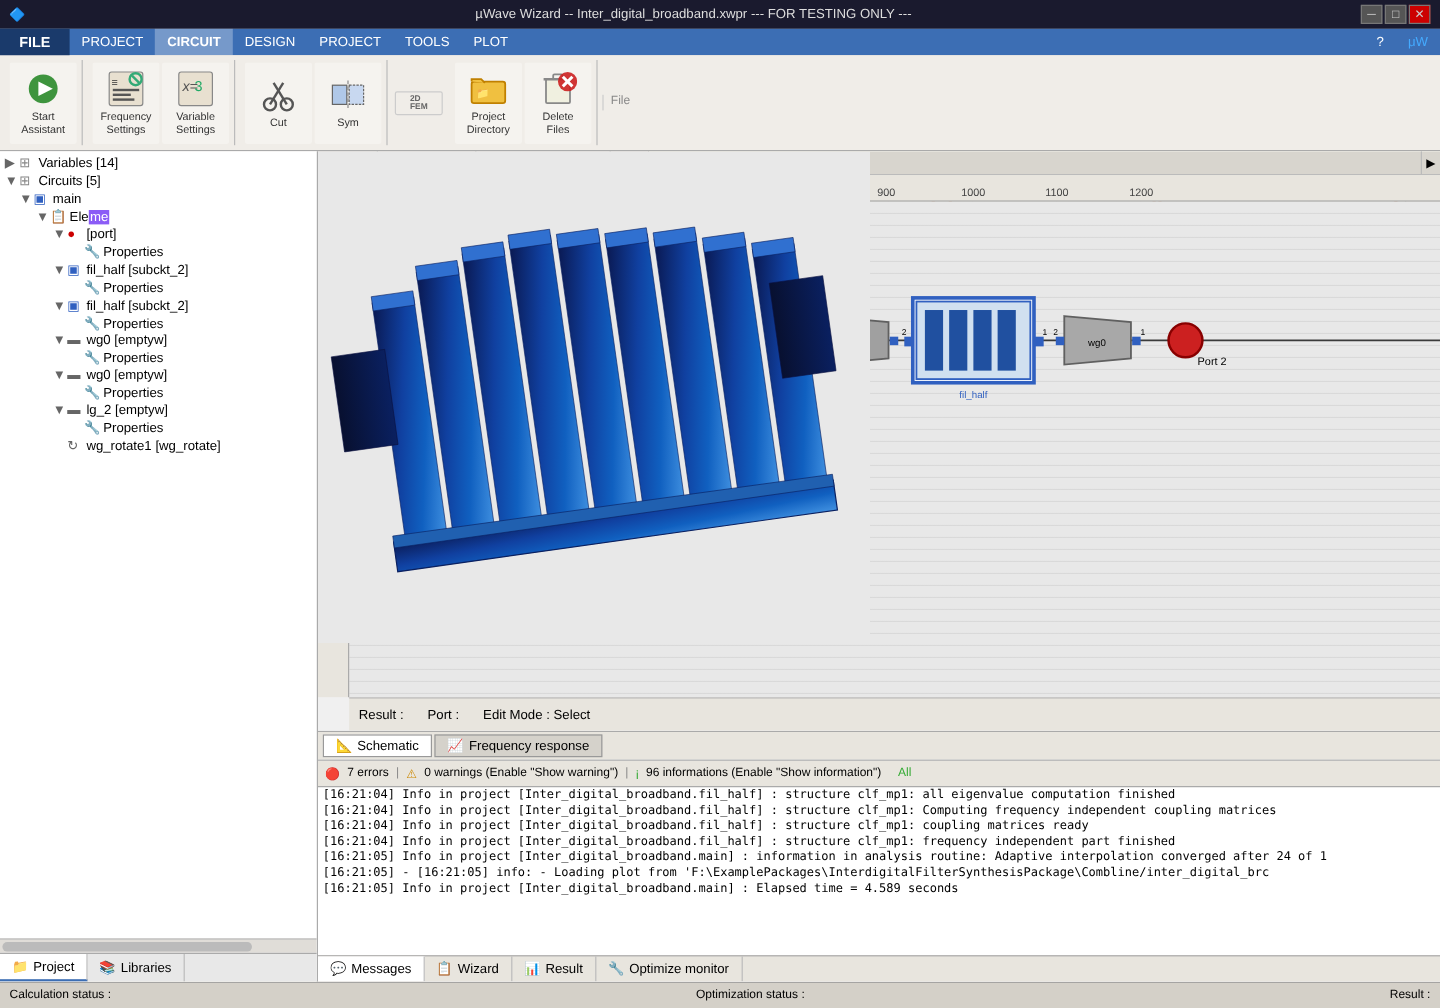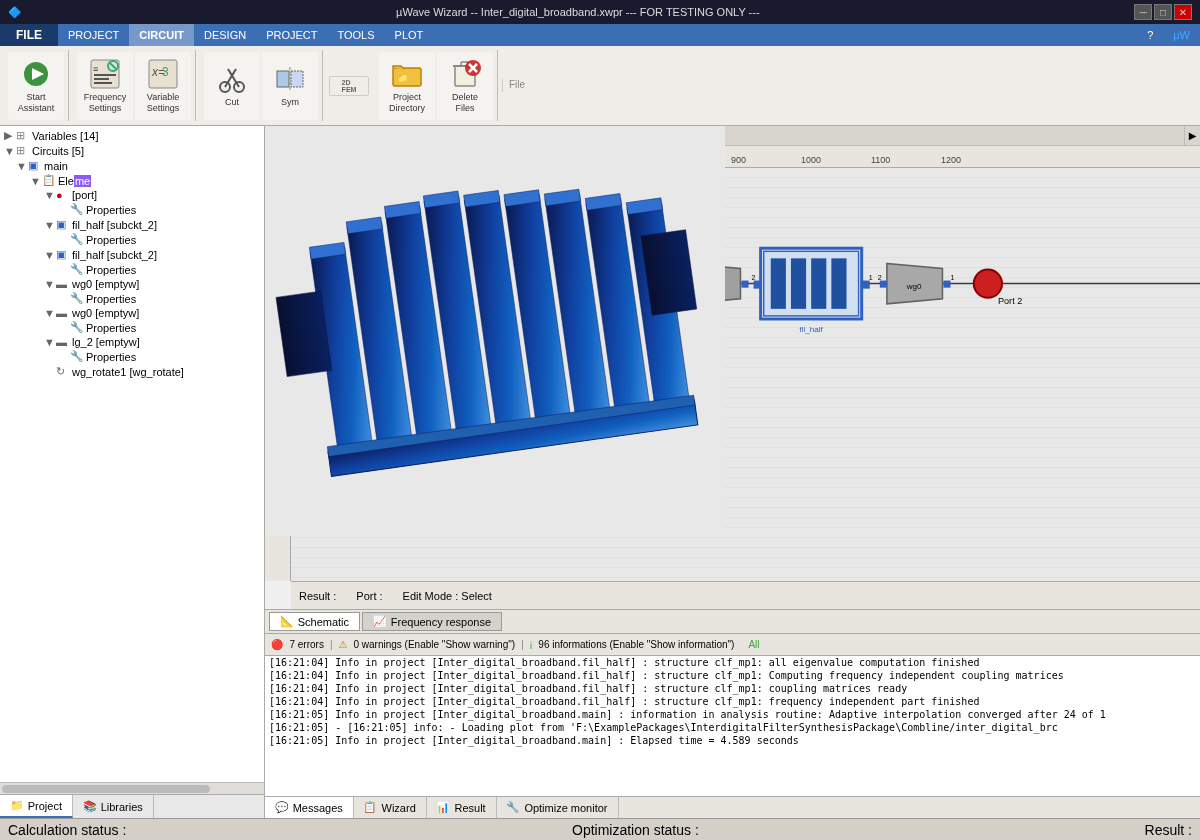--- a/index.html
+++ b/index.html
@@ -905,19 +905,19 @@
           600,30
           620,13
         " fill="none" stroke="#c05020" stroke-width="1.8"></polyline>
 
         <rect x="50" y="10" width="570" height="340" fill="none" stroke="#999" stroke-width="1"></rect>
       </svg>
     </div>
   </div>
 </div>
 
-<div style="position:fixed;bottom:0;left:0;right:0;height:22px;background:#d4d0c8;border-top:1px solid #999;display:flex;align-items:center;font-size:14px;padding:0 8px;gap:30px;z-index:20;">
+<div style="position:fixed;bottom:0;left:0;right:0;height:22px;background:#d4d0c8;border-top:1px solid #999;display:flex;align-items:center;font-size:10px;padding:0 8px;gap:30px;z-index:20;">
   <span>Calculation status :</span>
   <span style="flex:1;"></span>
   <span>Optimization status :</span>
   <span style="flex:1;"></span>
   <span>Result :</span>
 </div>
 
 </body></html>

